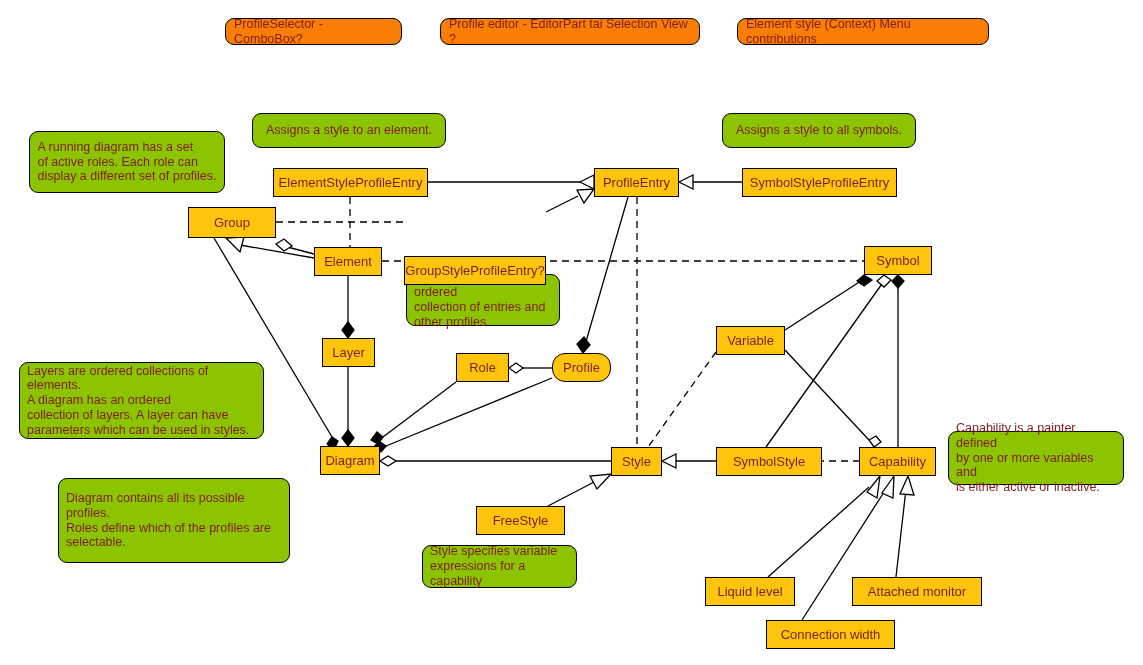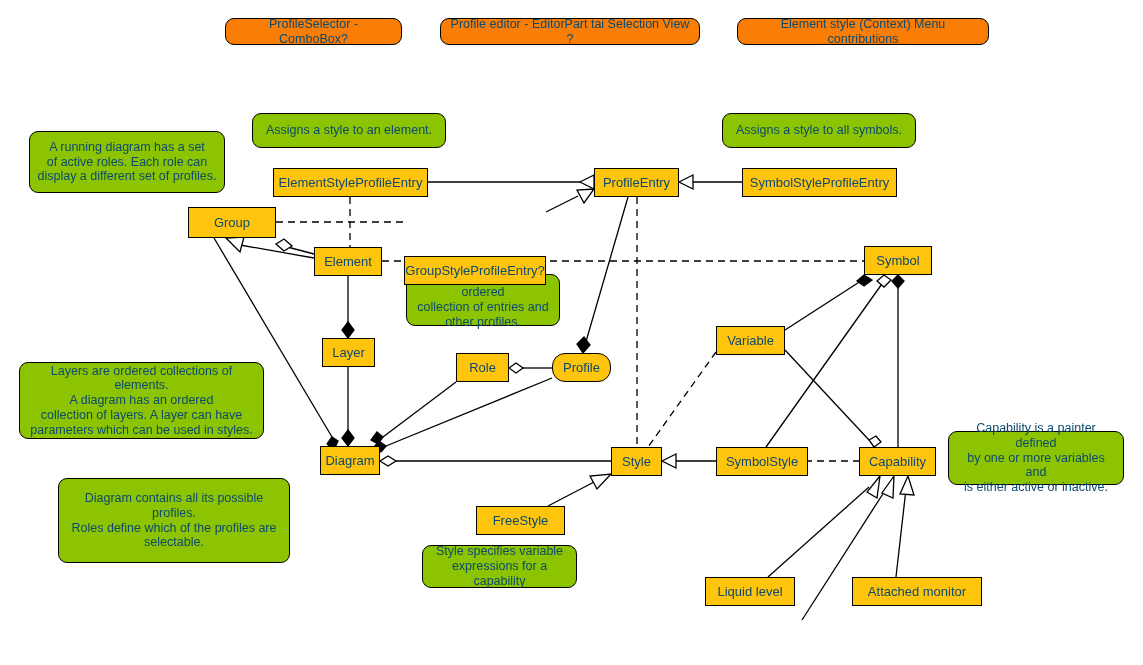--- a/index.html
+++ b/index.html
@@ -23,22 +23,22 @@
     top: 0;
     width: 1143px;
     height: 665px;
   }
   .node {
     position: absolute;
     box-sizing: border-box;
     display: flex;
     align-items: center;
     justify-content: center;
-    text-align: center;
-    color: #0c4a6e;
+    text-align: left;
+    color: #7f1d1d;
     line-height: 1.18;
     white-space: pre-line;
   }
   .node.cls {
     background: #FFC40C;
     border: 1px solid #000000;
     font-size: 13px;
     padding: 0 6px;
   }
   .node.note {
@@ -175,19 +175,20 @@
   <div class="node cls" style="left:188px;top:207px;width:88px;height:31px;">Group</div>
   <div class="node cls" style="left:404px;top:208px;width:142px;height:29px;margin-top:48px;">GroupStyleProfileEntry?</div>
   <div class="node cls" style="left:314px;top:247px;width:68px;height:29px;">Element</div>
   <div class="node cls" style="left:864px;top:246px;width:68px;height:29px;">Symbol</div>
   <div class="node cls" style="left:322px;top:338px;width:53px;height:29px;">Layer</div>
   <div class="node cls" style="left:716px;top:326px;width:69px;height:29px;">Variable</div>
   <div class="node cls" style="left:456px;top:353px;width:53px;height:29px;">Role</div>
   <div class="node cls" style="left:552px;top:353px;width:59px;height:29px;border-radius:13px;">Profile</div>
   <div class="node cls" style="left:320px;top:446px;width:60px;height:29px;">Diagram</div>
   <div class="node cls" style="left:611px;top:447px;width:51px;height:29px;">Style</div>
-  <div class="node cls" style="left:716px;top:447px;width:92px;height:29px;">SymbolStyle</div>
+  <div class="node cls" style="left:716px;top:447px;width:106px;height:29px;">SymbolStyle</div>
   <div class="node cls" style="left:859px;top:447px;width:77px;height:29px;">Capability</div>
   <div class="node cls" style="left:476px;top:506px;width:89px;height:29px;">FreeStyle</div>
   <div class="node cls" style="left:705px;top:577px;width:90px;height:29px;">Liquid level</div>
   <div class="node cls" style="left:852px;top:577px;width:130px;height:29px;">Attached monitor</div>
+  <div class="node cls" style="left:766px;top:620px;width:129px;height:29px;">Connection width</div>
 
 </div>
 
 </body></html>

